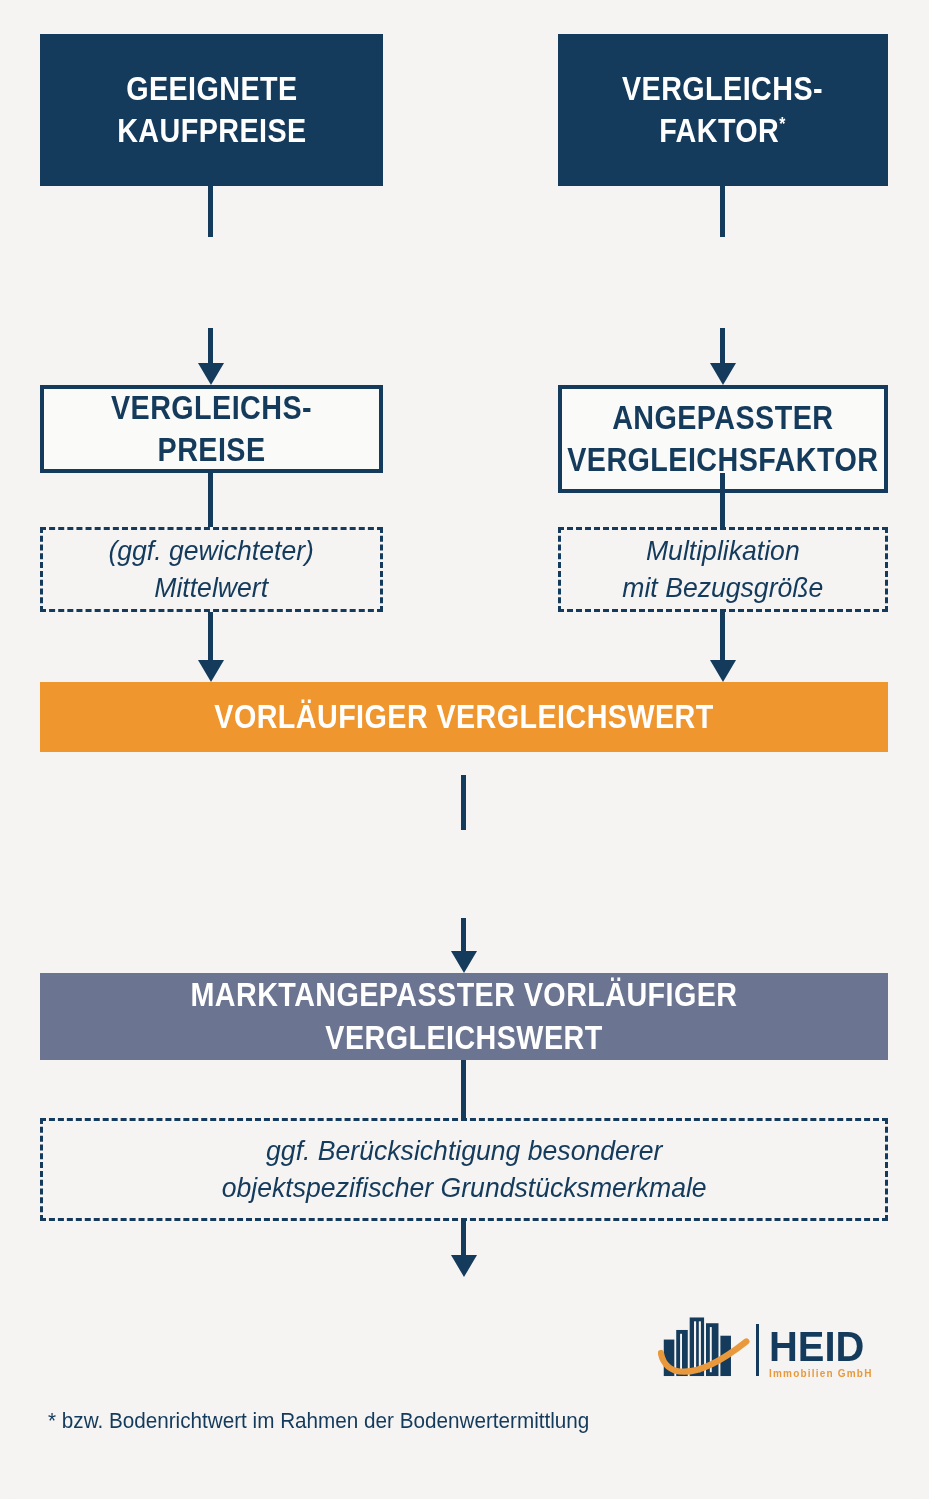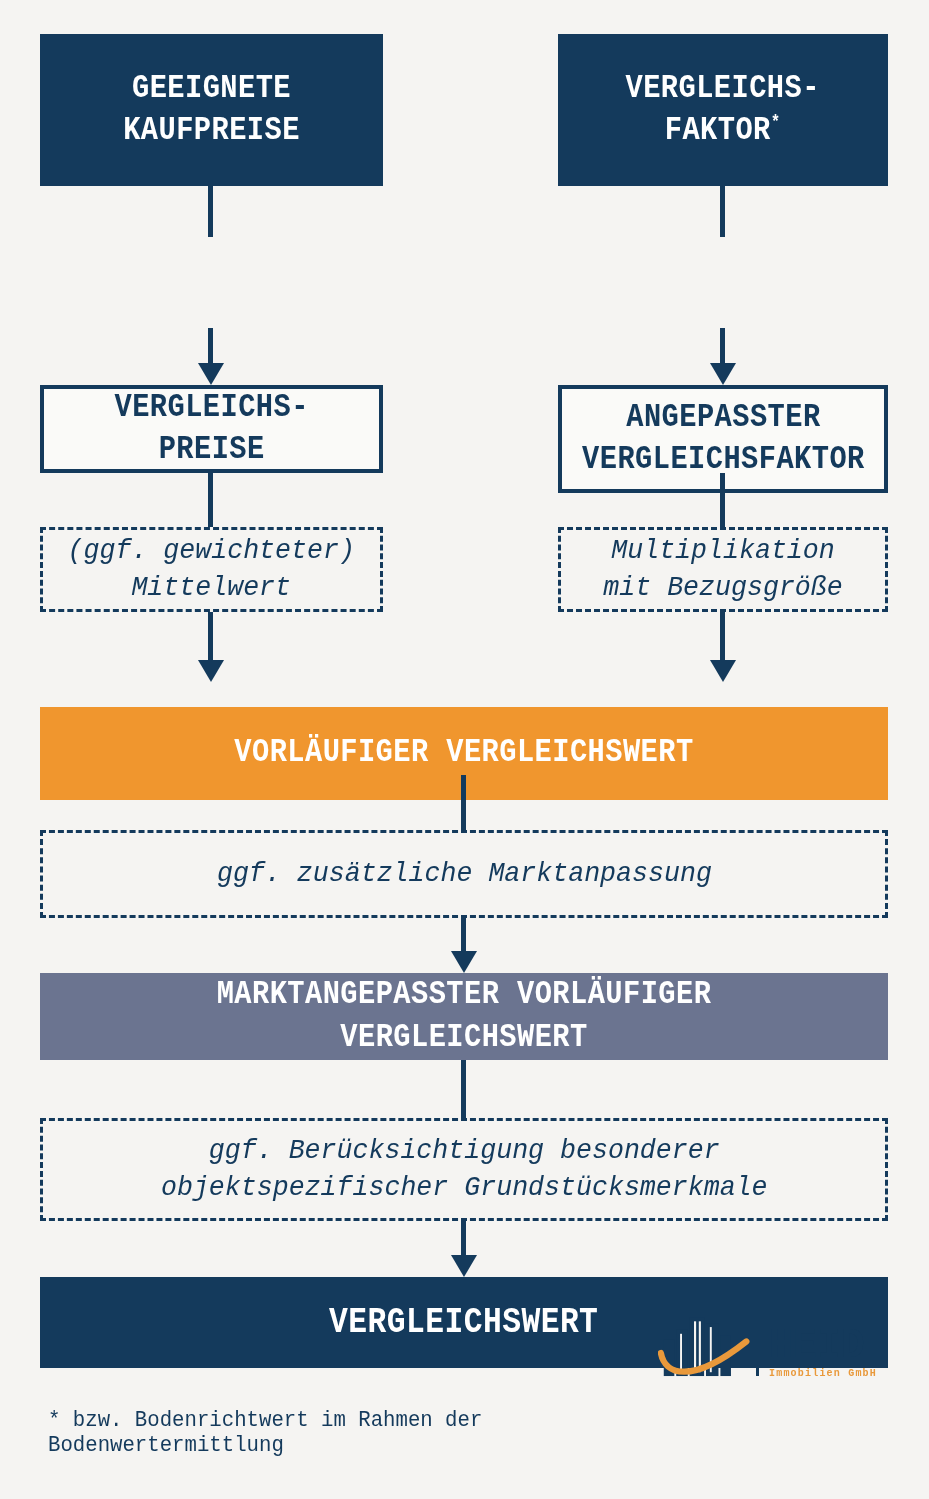--- a/index.html
+++ b/index.html
@@ -2,21 +2,21 @@
 <html lang="de" style="--navy: #143A5C; --orange: #F0962E; --slate: #6B7490; --bg: #F5F4F2; --logo_orange: #E9993B;"><head>
 <meta charset="utf-8">
 <style>
   :root{
     --navy:#143A5C; --orange:#F0962E; --slate:#6B7490;
     --bg:#F5F4F2; --panel:#FAFAF8; --white:#FFFFFF; --logo_orange:#E9993B;
   }
   html,body{margin:0;padding:0;background:var(--bg);}
   .canvas{
     position:relative;width:929px;height:1499px;background:var(--bg);
-    overflow:hidden;font-family:Liberation Mono, monospace;border-radius:15px;
+    overflow:hidden;font-family:Liberation Sans, sans-serif;border-radius:15px;
   }
   .box{
     position:absolute;box-sizing:border-box;display:flex;
     align-items:center;justify-content:center;text-align:center;
   }
   .cond{display:inline-block;white-space:pre-line;text-align:center;
         transform:scaleX(0.87);transform-origin:50% 50%;}
   .hd{font-weight:700;font-size:33px;line-height:1.28;letter-spacing:.5px;}
   .hd-final{font-weight:700;font-size:36px;letter-spacing:.5px;}
   .fill-navy{background:var(--navy);color:var(--white);}
@@ -90,50 +90,44 @@
   <div class="box dashed note" style="left:40px;top:527px;width:343px;height:85px;">
     <span class="cond">(ggf. gewichteter)
 Mittelwert</span>
   </div>
 
   <div class="vline" style="left:208px;top:612px;height:48px;"></div>
   <div class="ahead" style="left:198px;top:660px;"></div>
   <div class="vline" style="left:720px;top:612px;height:48px;"></div>
   <div class="ahead" style="left:710px;top:660px;"></div>
 
-  <div class="box fill-orange hd" style="left:40px;top:682px;width:848px;height:93px;margin-top:25px;">
+  <div class="box fill-orange hd" style="left:40px;top:682px;width:848px;height:70px;">
     <span class="cond">VORLÄUFIGER VERGLEICHSWERT</span>
   </div>
 
   <div class="vline" style="left:461px;top:775px;height:55px;"></div>
 
-  <div class="box dashed note" style="left:40px;top:830px;width:848px;height:88px;">
-    <span class="cond">ggf. zusätzliche Marktanpassung</span>
-  </div>
 
   <div class="vline" style="left:461px;top:918px;height:33px;"></div>
   <div class="ahead" style="left:451px;top:951px;"></div>
 
   <div class="box fill-slate hd" style="left:40px;top:973px;width:848px;height:87px;">
     <span class="cond">MARKTANGEPASSTER VORLÄUFIGER VERGLEICHSWERT</span>
   </div>
 
   <div class="vline" style="left:461px;top:1060px;height:58px;"></div>
 
   <div class="box dashed note" style="left:40px;top:1118px;width:848px;height:103px;">
     <span class="cond">ggf. Berücksichtigung besonderer
 objektspezifischer Grundstücksmerkmale</span>
   </div>
 
   <div class="vline" style="left:461px;top:1221px;height:34px;"></div>
   <div class="ahead" style="left:451px;top:1255px;"></div>
 
-  <div class="box fill-navy hd-final" style="left:40px;top:1277px;width:848px;height:91px;">
-    <span class="cond">VERGLEICHSWERT</span>
-  </div>
 
   <div class="footnote">* bzw. Bodenrichtwert im Rahmen der Bodenwertermittlung</div>
 
   <div class="logo">
     <svg viewBox="0 0 100 80" aria-hidden="true">
       <rect class="b" x="6" y="26" width="11" height="38"></rect>
       <rect class="b" x="19" y="16" width="12" height="48"></rect>
       <rect class="b" x="33" y="3" width="15" height="61"></rect>
       <rect class="b" x="50" y="9" width="13" height="55"></rect>
       <rect class="b" x="65" y="22" width="11" height="42"></rect>

